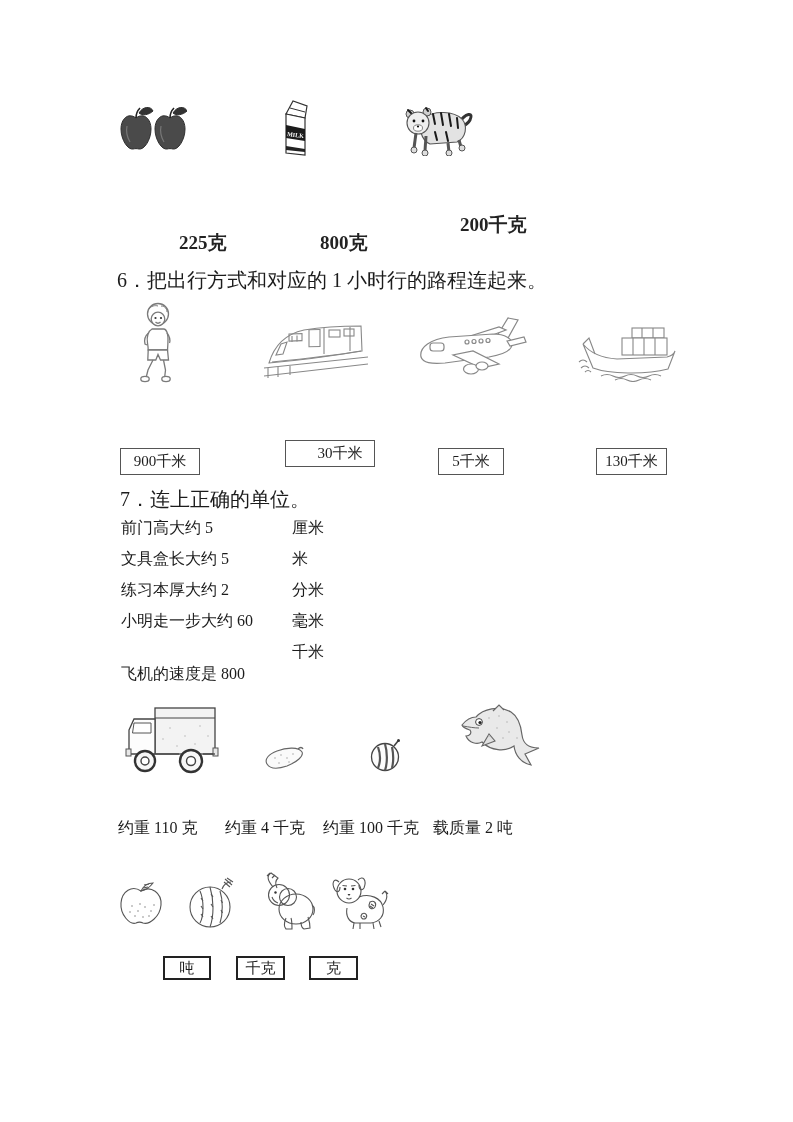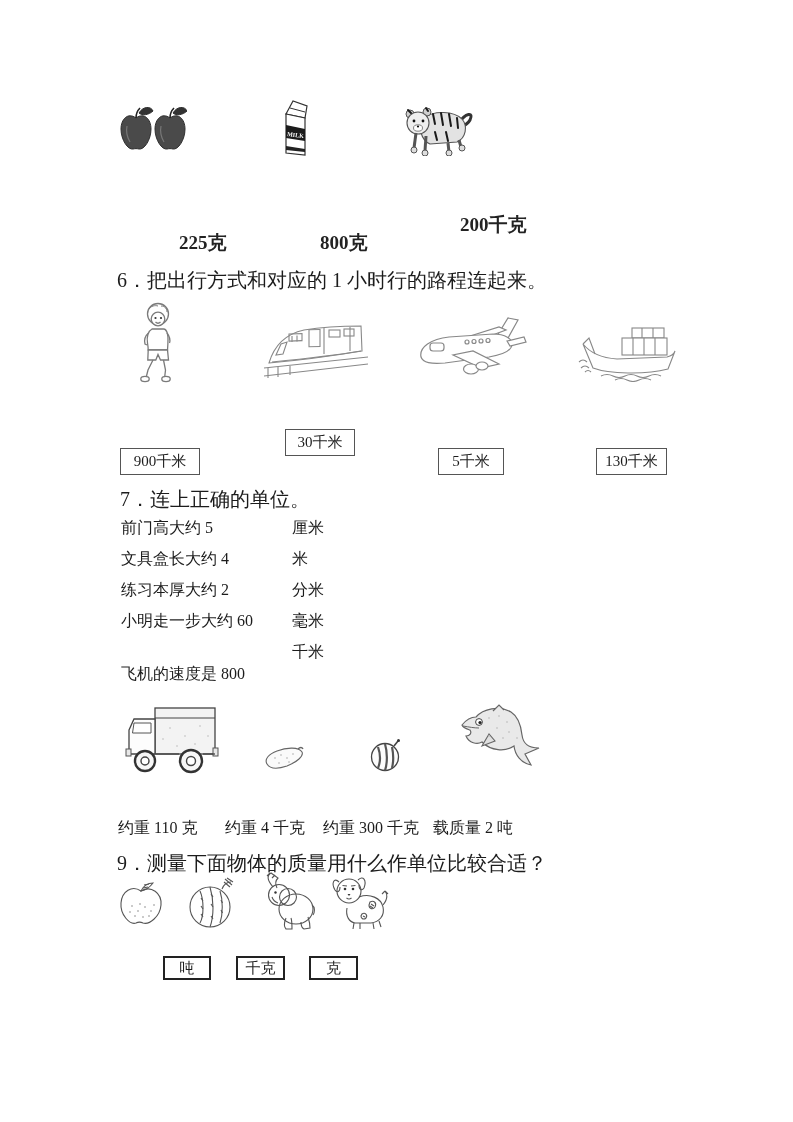--- a/index.html
+++ b/index.html
@@ -162,29 +162,29 @@
       <path d="M58 14 L58 31 M69 14 L69 31 M80 14 L80 31"></path>
       <path d="M8 20 C16 30 28 34 42 35 L92 33 C96 32 99 30 100 27 L93 45 C70 51 34 50 18 44 Z" fill="#fff"></path>
       <path d="M8 20 L14 14 L20 30"></path>
       <path d="M4 38 Q8 34 12 38 M6 44 Q10 40 14 44 M10 48 Q13 45 16 48"></path>
       <path d="M26 52 Q32 49 38 52 T50 52 T62 52 T74 52 T86 52"></path>
       <path d="M40 56 Q46 53 52 56 T64 56 T76 56"></path>
     </svg>
   </div>
 
   <div class="optbox" style="left:120px;top:448px;width:78px;height:25px;">900千米</div>
-  <div class="optbox" style="left:285px;top:429px;width:68px;height:25px;">30千米</div>
+  <div class="optbox" style="left:285px;top:440px;width:68px;height:25px;padding-left:20px;">30千米</div>
   <div class="optbox" style="left:438px;top:448px;width:64px;height:25px;">5千米</div>
   <div class="optbox" style="left:596px;top:448px;width:69px;height:25px;">130千米</div>
 
   <div class="abs qtext" style="left:120px;top:487px;">7．连上正确的单位。</div>
 
   <div class="abs pairleft" style="left:121px;top:518px;">前门高大约 5</div>
   <div class="abs pairright" style="left:292px;top:518px;">厘米</div>
-  <div class="abs pairleft" style="left:121px;top:549px;">文具盒长大约 4</div>
+  <div class="abs pairleft" style="left:121px;top:549px;">文具盒长大约 5</div>
   <div class="abs pairright" style="left:292px;top:549px;">米</div>
   <div class="abs pairleft" style="left:121px;top:580px;">练习本厚大约 2</div>
   <div class="abs pairright" style="left:292px;top:580px;">分米</div>
   <div class="abs pairleft" style="left:121px;top:611px;">小明走一步大约 60</div>
   <div class="abs pairright" style="left:292px;top:611px;">毫米</div>
   <div class="abs pairleft" style="left:121px;top:642px;margin-top:22px;">飞机的速度是 800</div>
   <div class="abs pairright" style="left:292px;top:642px;">千米</div>
 
 
   <div class="abs" style="left:125px;top:706px;width:94px;height:68px;">
@@ -255,24 +255,23 @@
           <circle cx="50" cy="28" r="0.8"></circle>
           <circle cx="58" cy="34" r="0.8"></circle>
           <circle cx="30" cy="32" r="0.8"></circle>
           <circle cx="44" cy="34" r="0.8"></circle>
         </g>
     </svg>
   </div>
 
   <div class="abs wlabel" style="left:118px;top:818px;">约重 110 克</div>
   <div class="abs wlabel" style="left:225px;top:818px;">约重 4 千克</div>
-  <div class="abs wlabel" style="left:323px;top:818px;">约重 300 千克</div>
+  <div class="abs wlabel" style="left:323px;top:818px;">约重 100 千克</div>
   <div class="abs wlabel" style="left:433px;top:818px;">载质量 2 吨</div>
 
-  <div class="abs qtext" style="left:117px;top:851px;">9．测量下面物体的质量用什么作单位比较合适？</div>
 
   <div class="abs" style="left:118px;top:880px;width:47px;height:48px;">
     <svg width="47" height="48" viewBox="0 0 47 48" fill="none" stroke="#555" stroke-width="1.1">
       <path d="M23 11 C14 5 4 11 3 23 C2 35 12 45 18 43 C20 42 23 42 25 43 C31 45 42 37 43 25 C44 13 33 5 23 11 Z"></path>
       <path d="M23 11 C25 6 30 3 35 3 C32 7 28 10 23 11 Z"></path>
       <path d="M26 5 L31 4 M25 8 L30 7"></path>
       <g fill="#888" stroke="none">
           <circle cx="14" cy="26" r="0.8"></circle>
           <circle cx="20" cy="31" r="0.8"></circle>
           <circle cx="27" cy="27" r="0.8"></circle>

